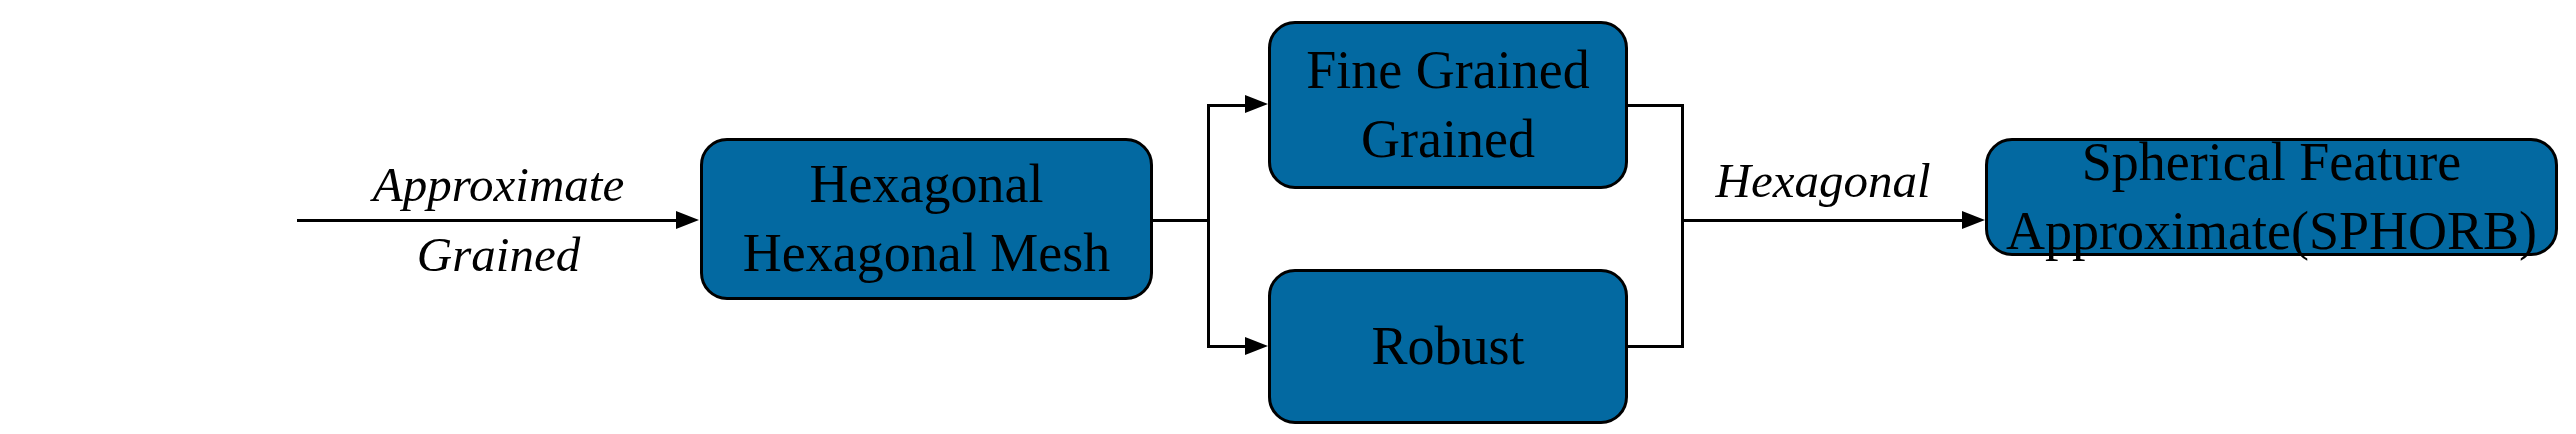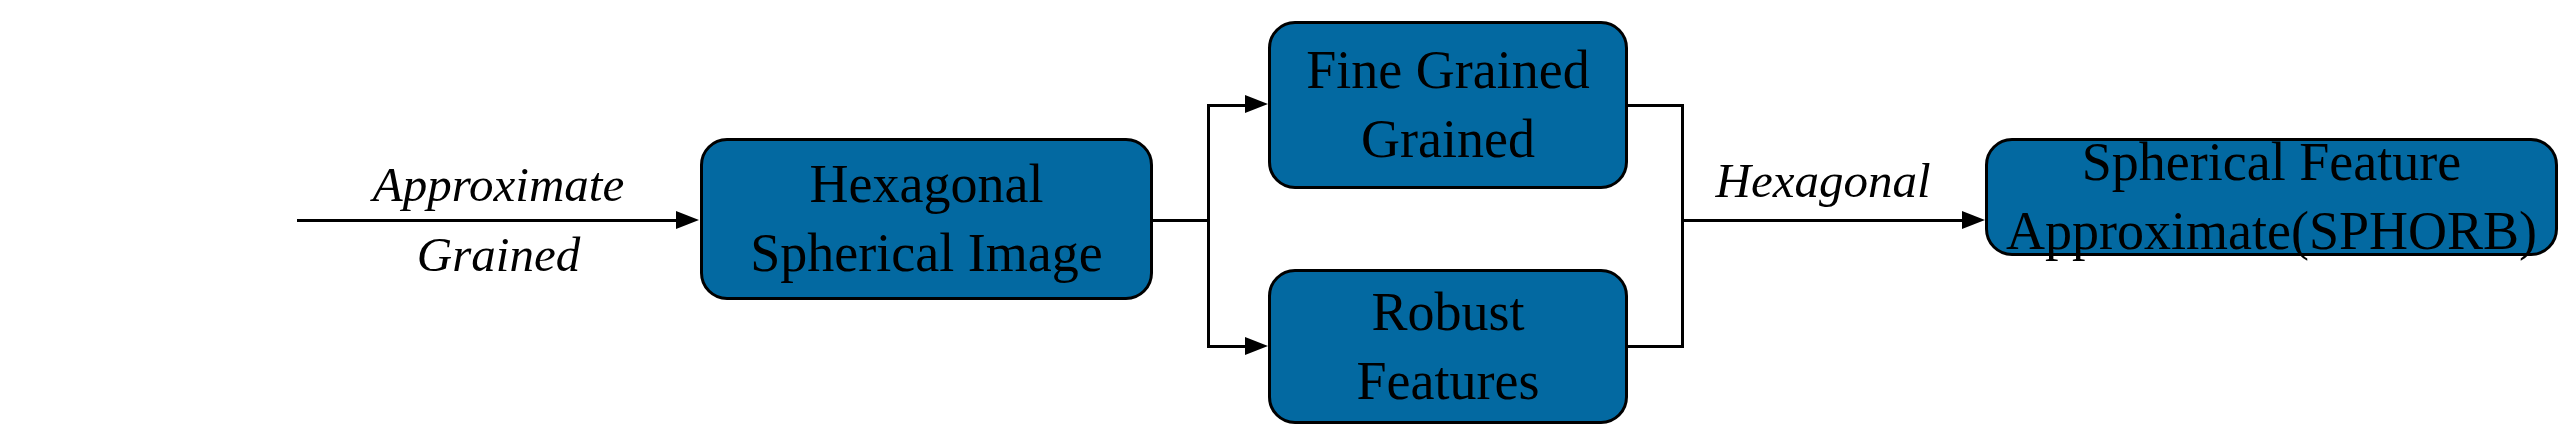--- a/index.html
+++ b/index.html
@@ -76,31 +76,30 @@
   <div class="hline" style="left:1628px; top:345px; width:55px;"></div>
   <div class="vline" style="left:1681px; top:104px; height:244px;"></div>
 
   <div class="hline" style="left:1683px; top:219px; width:280px;"></div>
   <div class="arrowhead" style="left:1962px; top:211px;"></div>
   <div class="elabel single" style="left:1683px; top:150px; width:280px; height:62px;">Hexagonal</div>
 
 
   <div class="node" style="left:700px; top:138px; width:453px; height:162px;">
     <div>Hexagonal</div>
-    <div>Spherical Image</div>
+    <div>Hexagonal Mesh</div>
   </div>
 
   <div class="node" style="left:1268px; top:21px; width:360px; height:168px;">
     <div>Fine Grained</div>
     <div>Grained</div>
   </div>
 
   <div class="node" style="left:1268px; top:269px; width:360px; height:155px;">
     <div>Robust</div>
-    <div>Features</div>
   </div>
 
   <div class="node" style="left:1985px; top:138px; width:573px; height:118px;">
     <div>Spherical Feature</div>
     <div>Approximate(SPHORB)</div>
   </div>
 
 </div>
 
 

